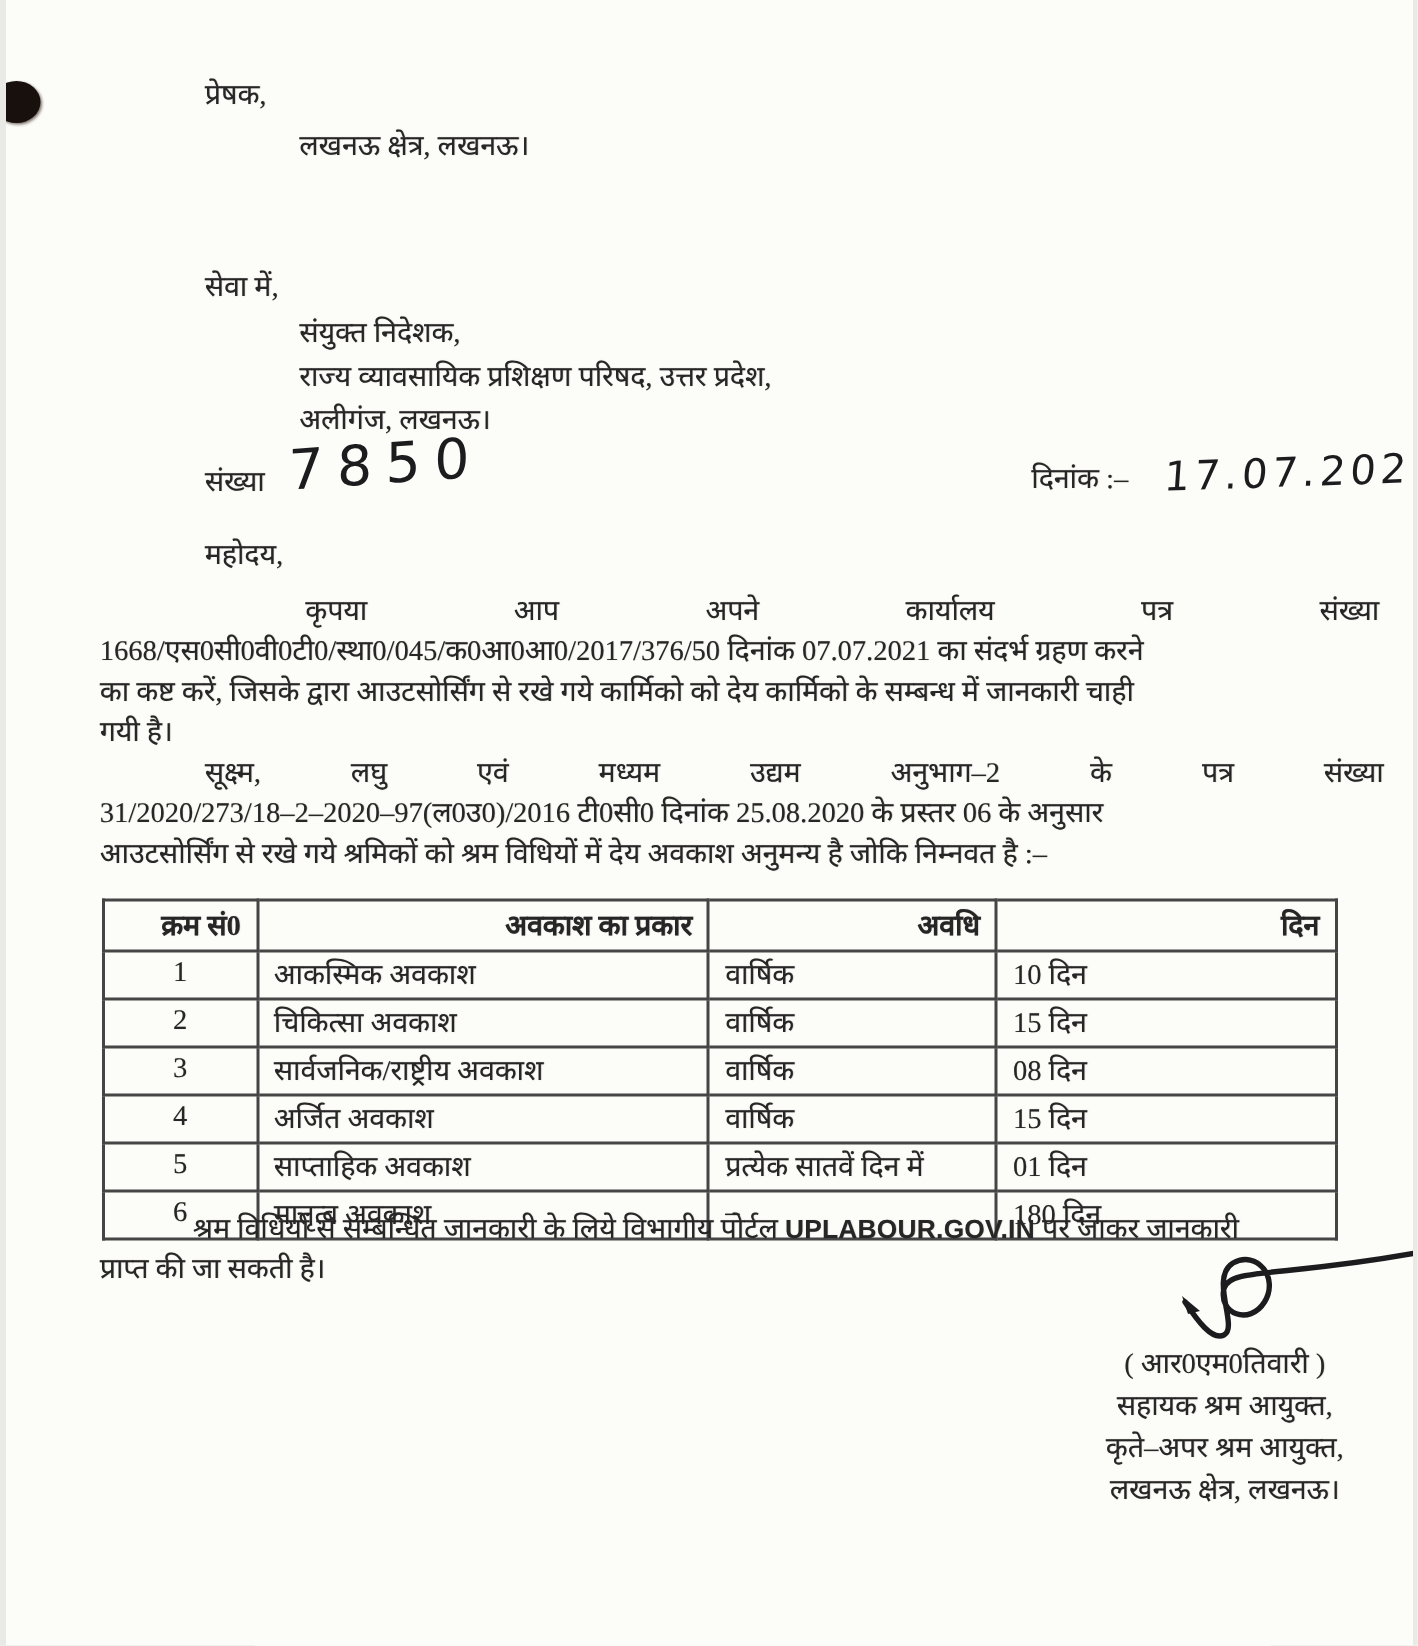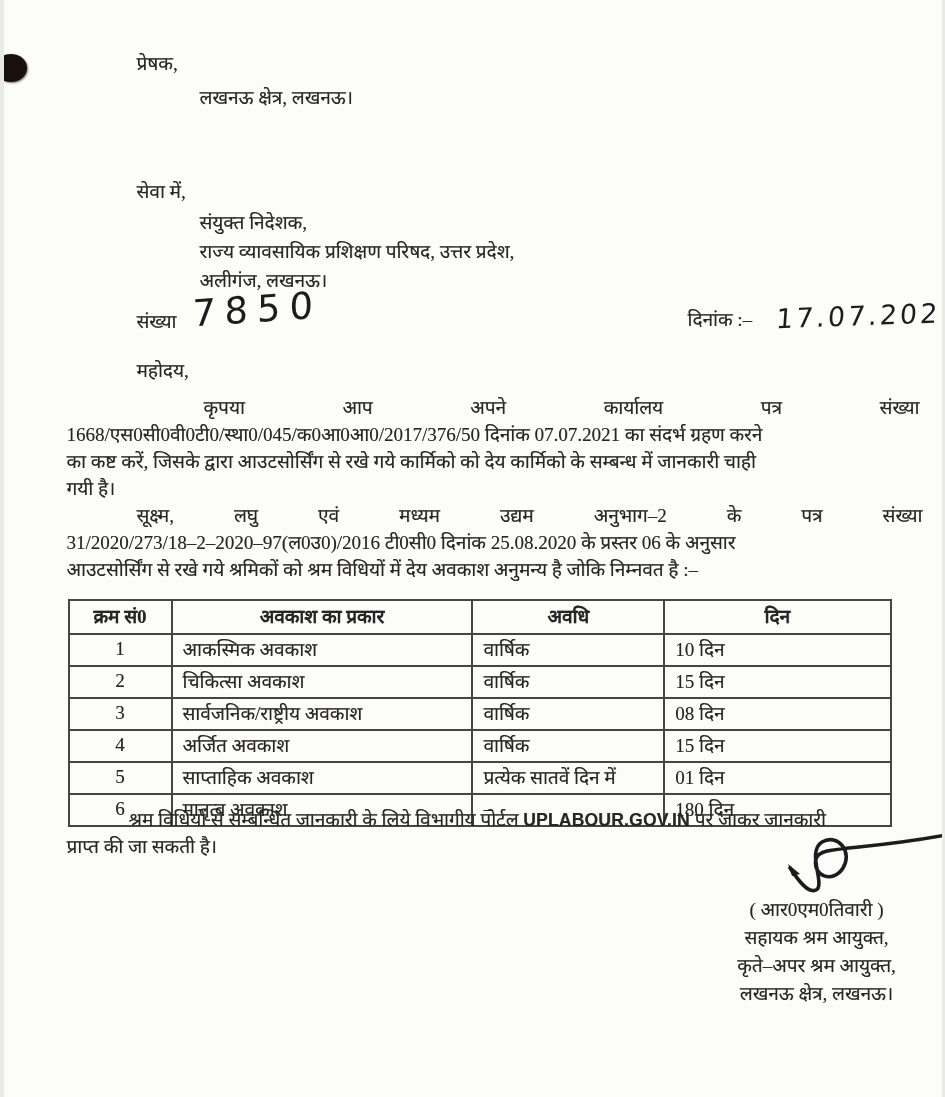--- a/index.html
+++ b/index.html
@@ -55,21 +55,21 @@
   table.leave{
     position:absolute;left:64px;top:599px;width:824px;
     border-collapse:collapse;
     font-size:19px;
   }
   table.leave th,table.leave td{
     border:2px solid #454545;
     padding:1px 10px 3px 10px;
     text-shadow:0.3px 0.3px 0.6px rgba(70,60,55,0.45);
   }
-  table.leave th{font-weight:bold;text-align:center;height:28px;}
+  table.leave th{font-weight:bold;text-align:right;height:28px;}
   table.leave td{height:23px;text-align:left;}
   table.leave td.center{text-align:center;}
   .col-sno{width:102px;}
   .col-type{width:298px;}
   .col-period{width:190px;}
   .col-days{width:224px;}
   .portal{
     font-family:"Liberation Sans","DejaVu Sans",sans-serif;
     font-weight:bold;font-size:17.5px;letter-spacing:0.2px;
   }

